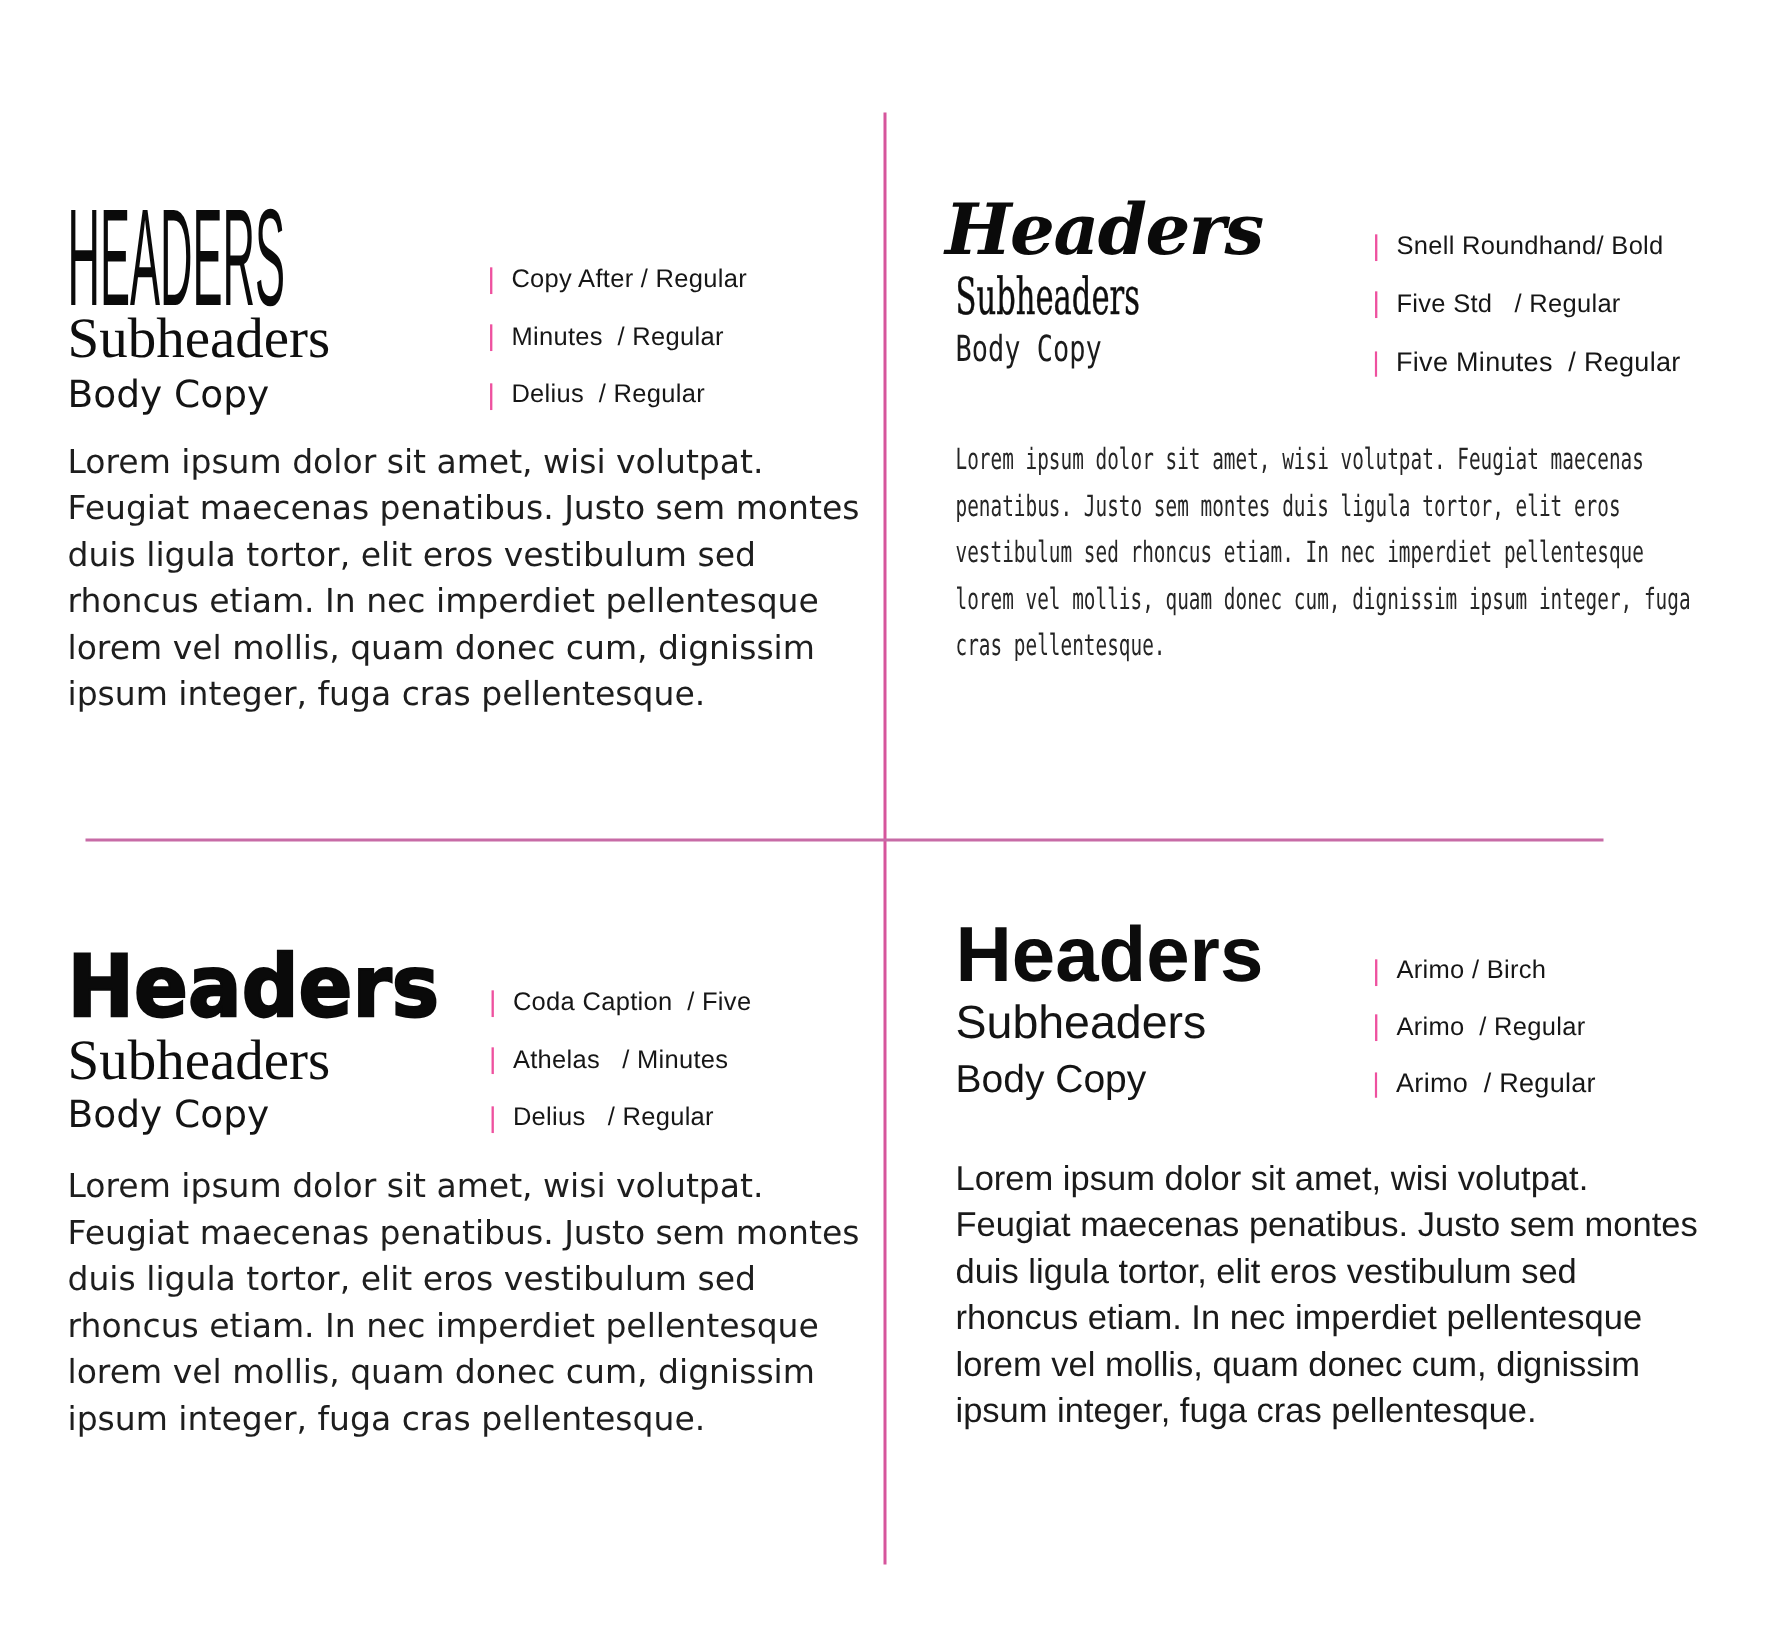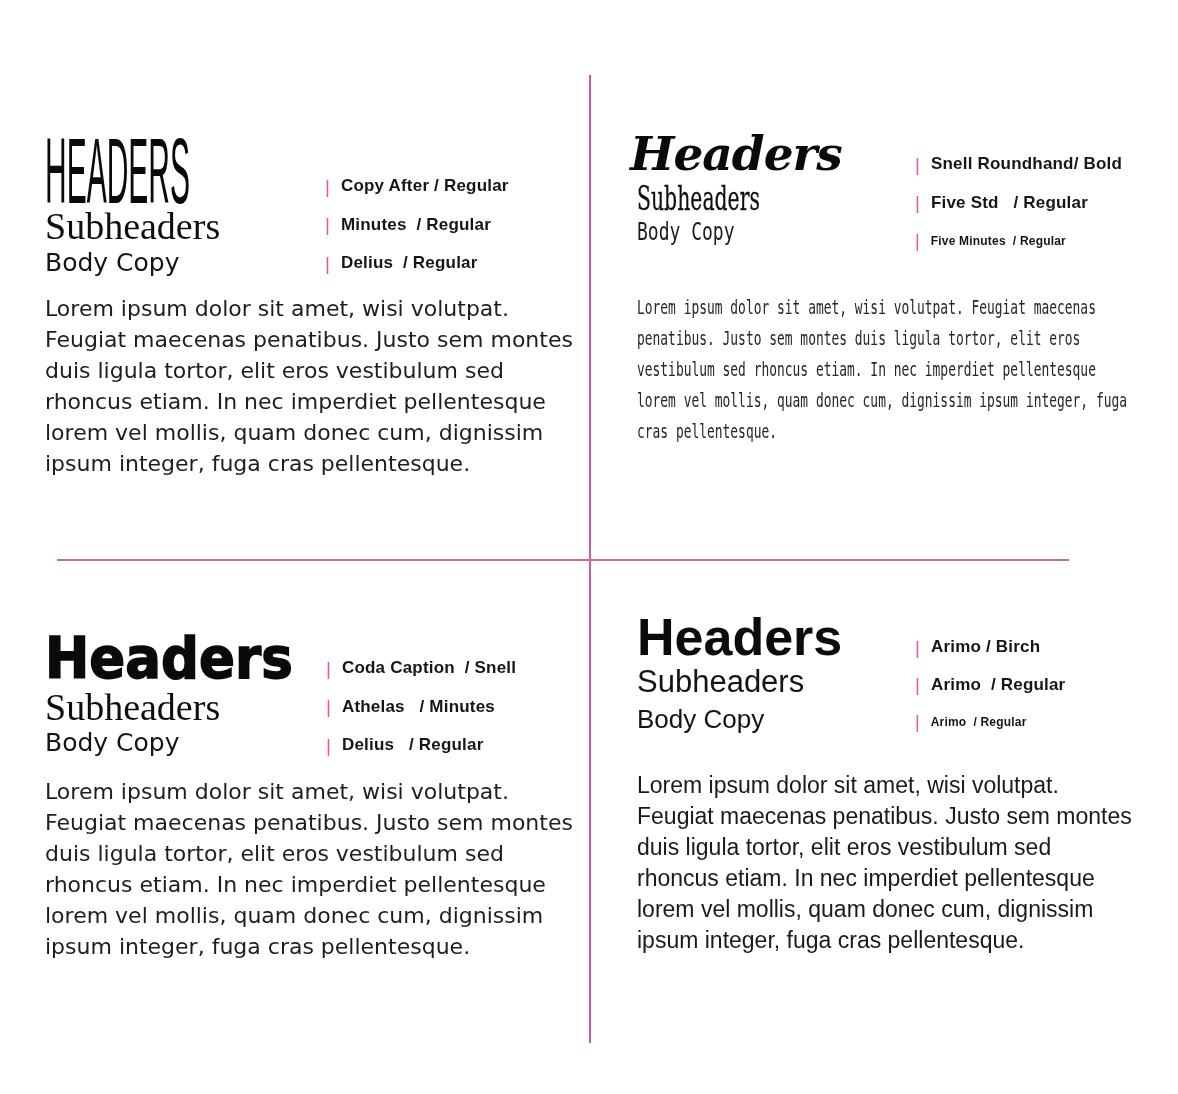--- a/index.html
+++ b/index.html
@@ -13,23 +13,23 @@
 
   
   .divider-v{left:589px;top:75px;width:2px;height:968px;background:var(--line-v,#d6559c);}
   .divider-h{left:57px;top:559px;width:1012px;height:2px;background:var(--line-h,#c76ba6);}
 
   
   .font-labels{display:flex;flex-direction:column;}
   .font-label-row{display:flex;align-items:center;height:22px;margin-bottom:16.5px;}
   .pipe{color:var(--pipe,#ee519f);font-size:19px;font-weight:300;line-height:1;margin-right:11px;
         font-family:"Liberation Sans",sans-serif;}
-  .font-label{font-size:17px;font-weight:700;color:#161616;white-space:pre;letter-spacing:.2px;
+  .font-label{font-size:17px;font-weight:400;color:#161616;white-space:pre;letter-spacing:.2px;
         font-family:"Liberation Sans",sans-serif;}
-  .font-label-row.small .font-label{font-size:12px;font-weight:700;}
+  .font-label-row.small .font-label{font-size:18px;font-weight:400;}
   .font-label-row.small .pipe{font-size:18px;}
 
   
   .para{white-space:pre-line;color:#1e1e1e;}
   .para-delius{font-family:"DejaVu Sans",sans-serif;font-size:22px;line-height:31px;width:560px;}
   .para-arimo{font-family:"Liberation Sans",sans-serif;font-size:23px;line-height:31px;width:540px;color:#1a1a1a;}
   .para-fivemin{font-family:"DejaVu Sans Mono",monospace;font-size:17px;line-height:27px;width:680px;
         transform:scale(0.76,1.15);transform-origin:left top;color:#262626;}
 
   
@@ -133,21 +133,21 @@
 </section>
 
 <section>
   <div class="abs q3-header">Headers</div>
   <div class="abs q3-sub">Subheaders</div>
   <div class="abs q3-body">Body Copy</div>
 
   <div class="abs font-labels q3-labels">
     <div class="font-label-row">
       <span class="pipe">|</span>
-      <span class="font-label">Coda Caption  / Snell</span>
+      <span class="font-label">Coda Caption  / Five</span>
     </div>
     <div class="font-label-row">
       <span class="pipe">|</span>
       <span class="font-label">Athelas   / Minutes</span>
     </div>
     <div class="font-label-row">
       <span class="pipe">|</span>
       <span class="font-label">Delius   / Regular</span>
     </div>
   </div>

